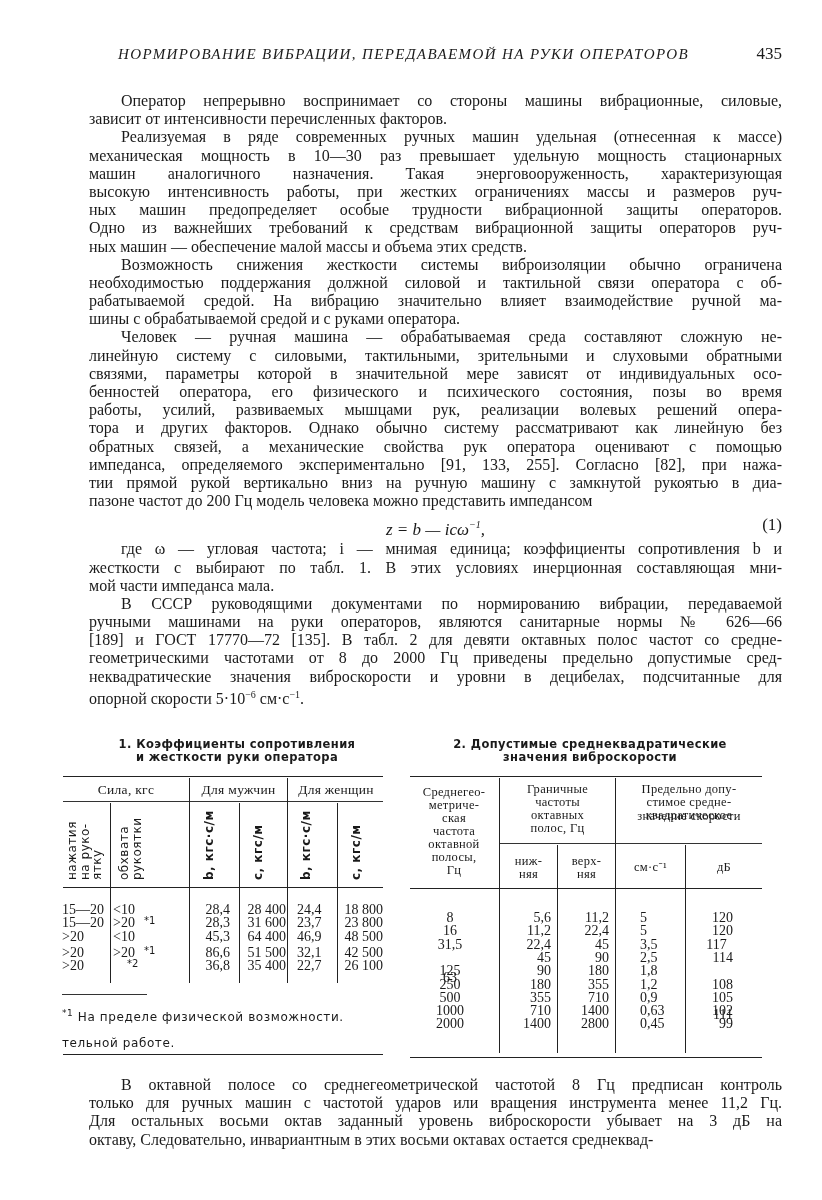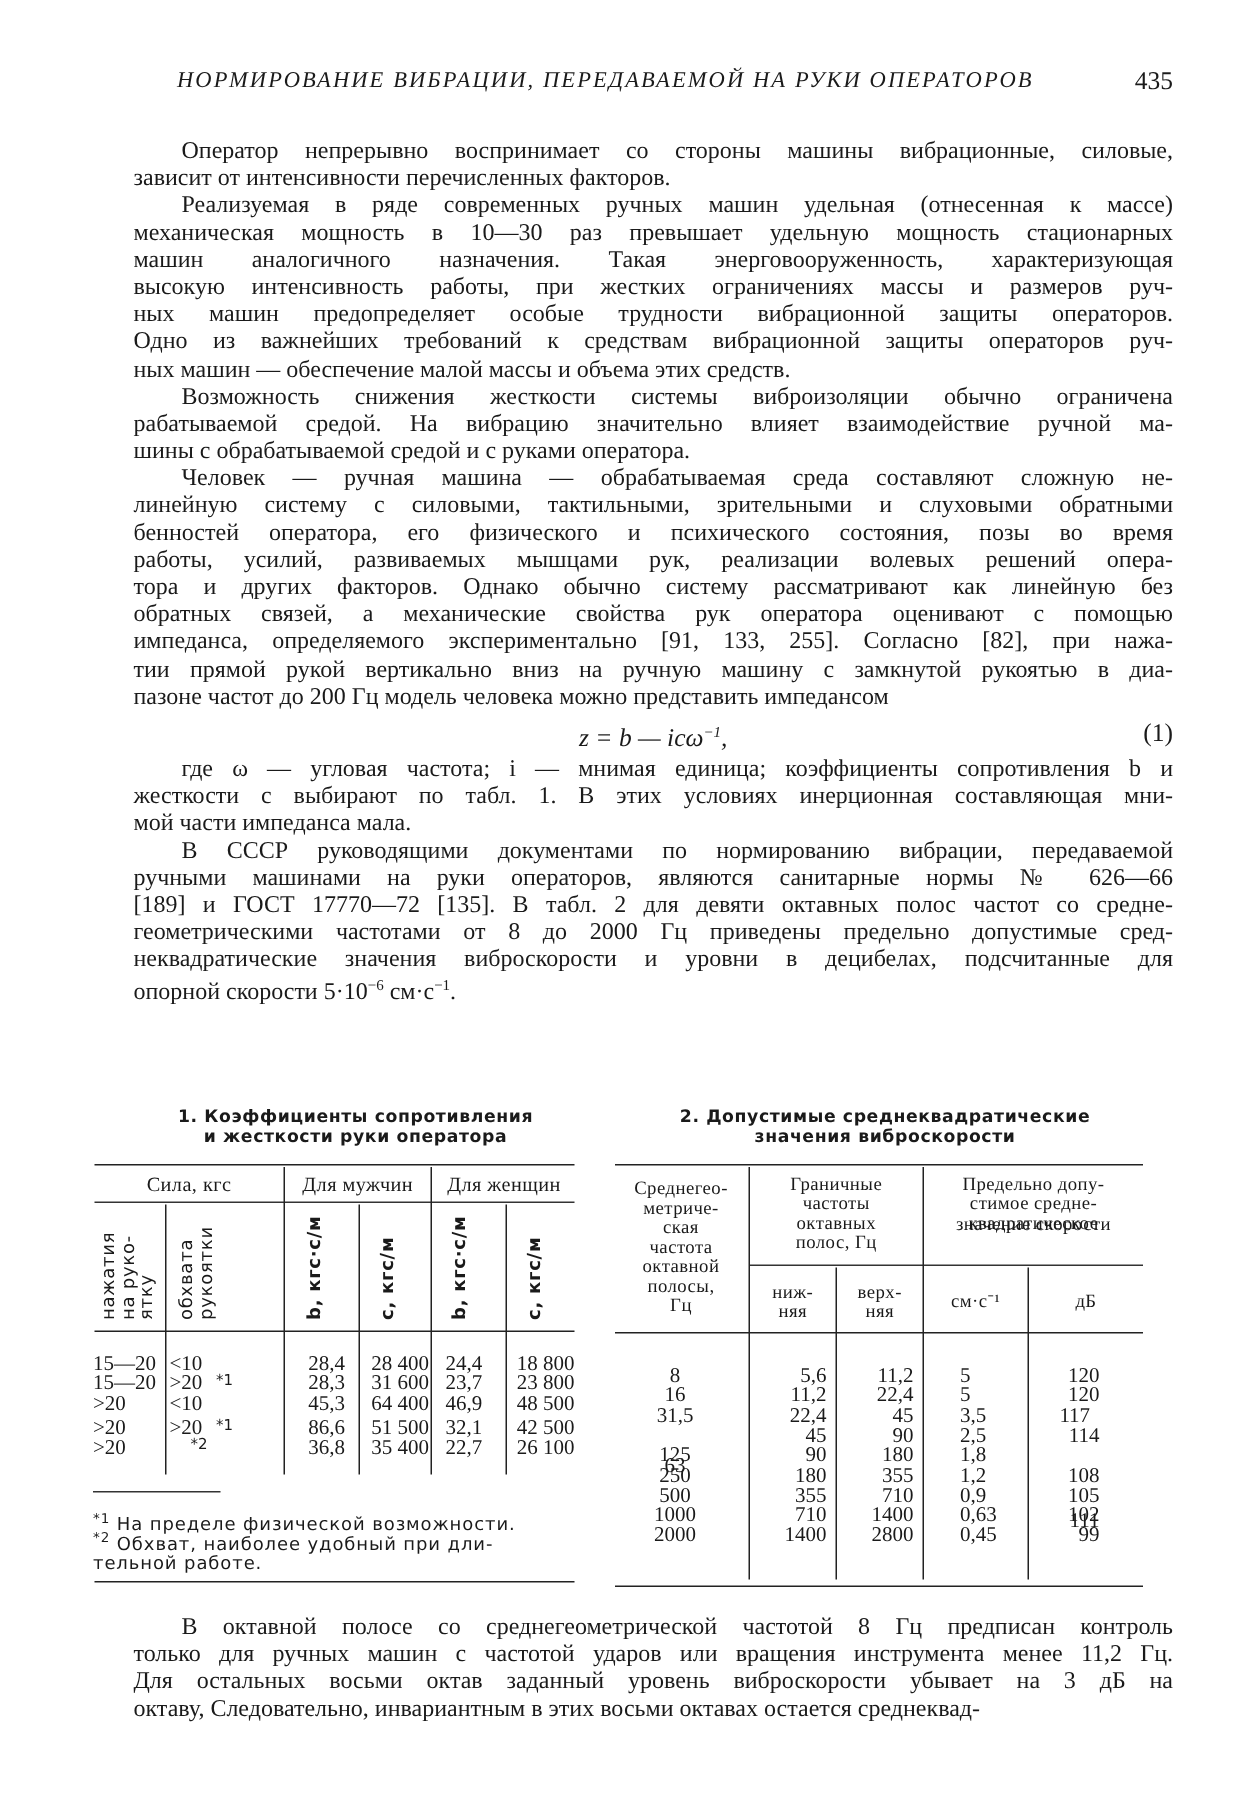--- a/index.html
+++ b/index.html
@@ -47,26 +47,28 @@
       <span class="line indent">Реализуемая в ряде современных ручных машин удельная (отнесенная к массе)</span>
       <span class="line">механическая мощность в 10—30 раз превышает удельную мощность стационарных</span>
       <span class="line">машин аналогичного назначения. Такая энерговооруженность, характеризующая</span>
       <span class="line">высокую интенсивность работы, при жестких ограничениях массы и размеров руч-</span>
       <span class="line">ных машин предопределяет особые трудности вибрационной защиты операторов.</span>
       <span class="line">Одно из важнейших требований к средствам вибрационной защиты операторов руч-</span>
       <span class="line last">ных машин — обеспечение малой массы и объема этих средств.</span>
     </div>
   <div>
       <span class="line indent">Возможность снижения жесткости системы виброизоляции обычно ограничена</span>
+      <span class="line">необходимостью поддержания должной силовой и тактильной связи оператора с об-</span>
       <span class="line">рабатываемой средой. На вибрацию значительно влияет взаимодействие ручной ма-</span>
       <span class="line last">шины с обрабатываемой средой и с руками оператора.</span>
     </div>
   <div>
       <span class="line indent">Человек — ручная машина — обрабатываемая среда составляют сложную не-</span>
       <span class="line">линейную систему с силовыми, тактильными, зрительными и слуховыми обратными</span>
+      <span class="line">связями, параметры которой в значительной мере зависят от индивидуальных осо-</span>
       <span class="line">бенностей оператора, его физического и психического состояния, позы во время</span>
       <span class="line">работы, усилий, развиваемых мышцами рук, реализации волевых решений опера-</span>
       <span class="line">тора и других факторов. Однако обычно систему рассматривают как линейную без</span>
       <span class="line">обратных связей, а механические свойства рук оператора оценивают с помощью</span>
       <span class="line">импеданса, определяемого экспериментально [91, 133, 255]. Согласно [82], при нажа-</span>
       <span class="line">тии прямой рукой вертикально вниз на ручную машину с замкнутой рукоятью в диа-</span>
       <span class="line last">пазоне частот до 200 Гц модель человека можно представить импедансом</span>
     </div>
   <div class="formula-row">
     <span class="formula"><span>z = b — icω</span><span class="sup">−1</span><span>,</span></span>
@@ -143,21 +145,20 @@
     <div class="cell" style="left: 297px; top: 945.9px;">32,1</div>
     <div class="cell num-r" style="left: 336px; top: 945.9px; width: 47px;">42 500</div>
     <div class="cell" style="left: 62px; top: 959.2px; width: 46px;">&gt;20</div>
     <div class="cell" style="left: 113px; top: 959.2px;"></div>
     <div class="cell" style="left: 127px; top: 957.2px; font-size: 10px; font-family: &quot;DejaVu Sans&quot;, sans-serif;">*2</div>
     <div class="cell num-r" style="left: 190px; top: 959.2px; width: 40px;">36,8</div>
     <div class="cell num-r" style="left: 238px; top: 959.2px; width: 48px;">35 400</div>
     <div class="cell" style="left: 297px; top: 959.2px;">22,7</div>
     <div class="cell num-r" style="left: 336px; top: 959.2px; width: 47px;">26 100</div>
     <div class="foot" style="left: 62px; top: 1007px; width: 322px;"><span style="font-size: 9px; vertical-align: super;">*1</span><span> На пределе физической возможности.</span></div>
-    <div class="foot" style="left: 62px; top: 1020px; width: 322px;"><span style="font-size: 9px; vertical-align: super;">*2</span><span> Обхват, наиболее удобный при дли-</span></div>
     <div class="foot" style="left: 62px; top: 1033px; width: 322px;"><span style="font-size: 9px; vertical-align: super;"></span><span>тельной работе.</span></div>
   </div>
 
 <div class="t2-title">
   <div>2. Допустимые среднеквадратические</div>
   <div>значения виброскорости</div>
 </div>
 <div class="tbl" id="table2" style="left:0;top:0;width:822px;height:1200px;pointer-events:none;">
     <div class="hline" style="left: 410px; top: 776px; width: 352px;"></div>
     <div class="hline thin" style="left: 500px; top: 843px; width: 262px;"></div>

